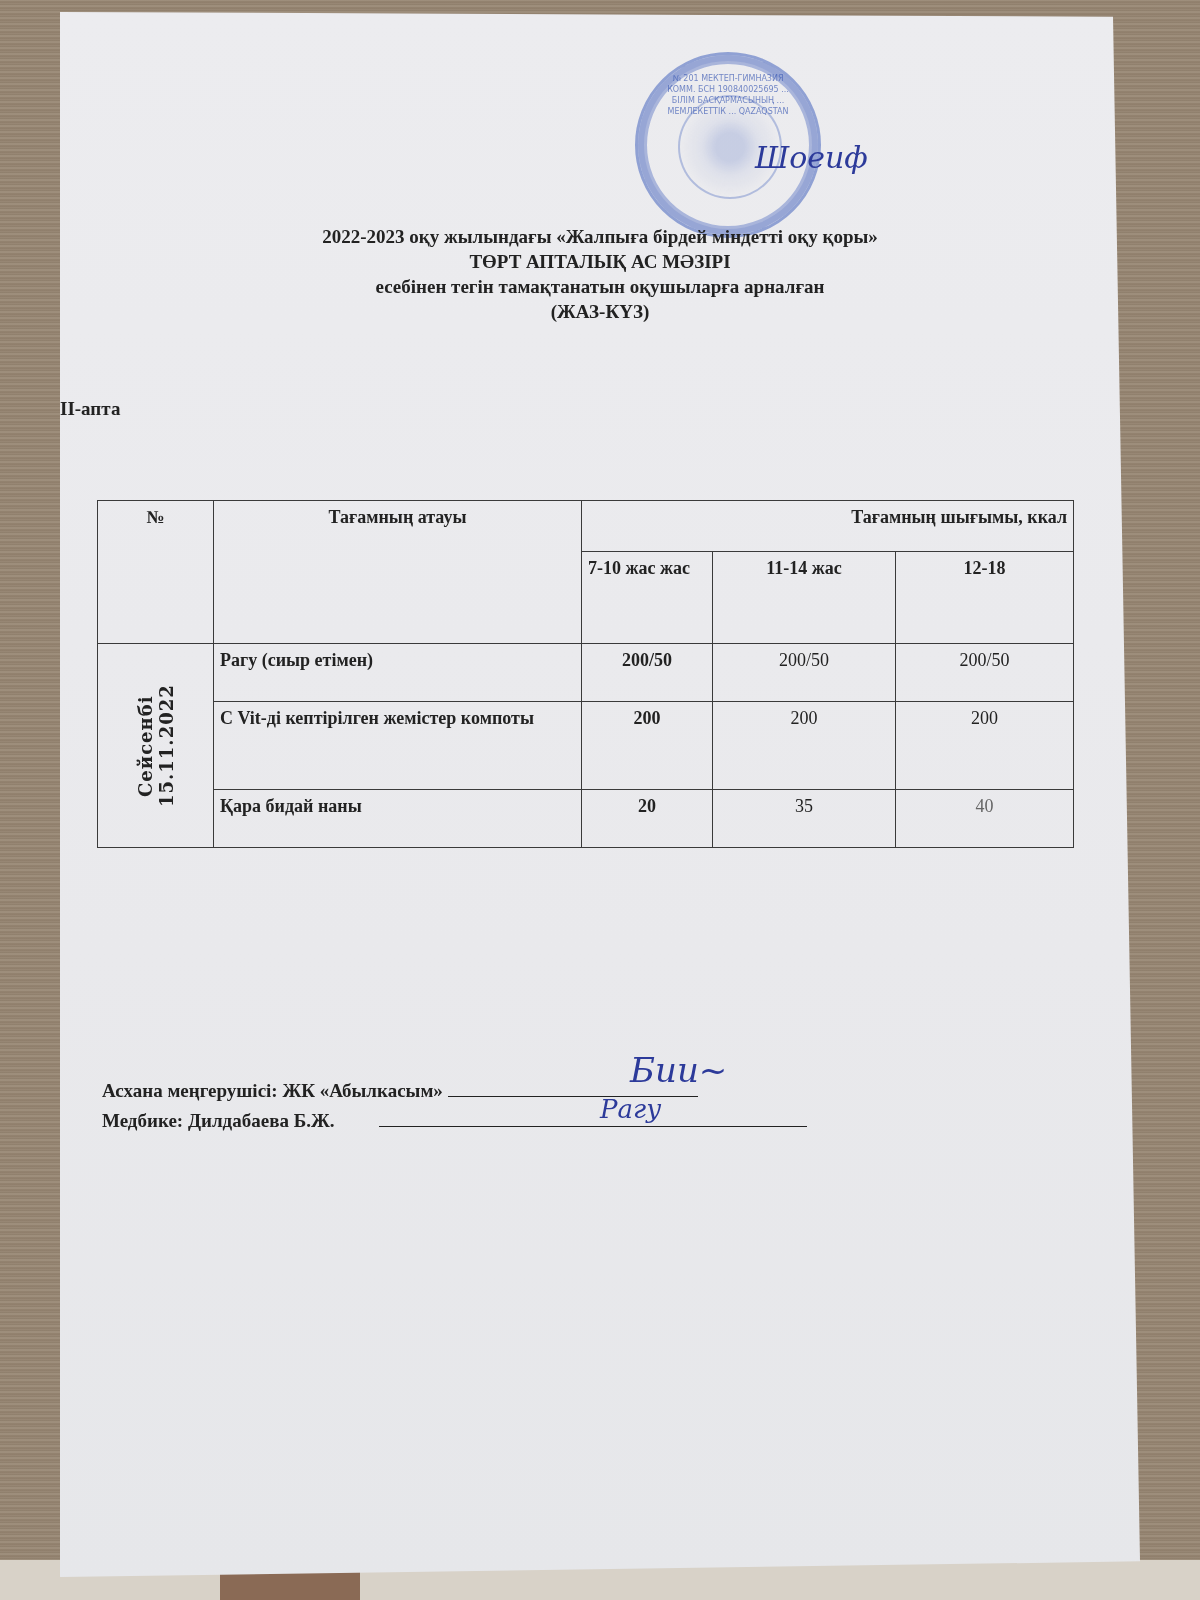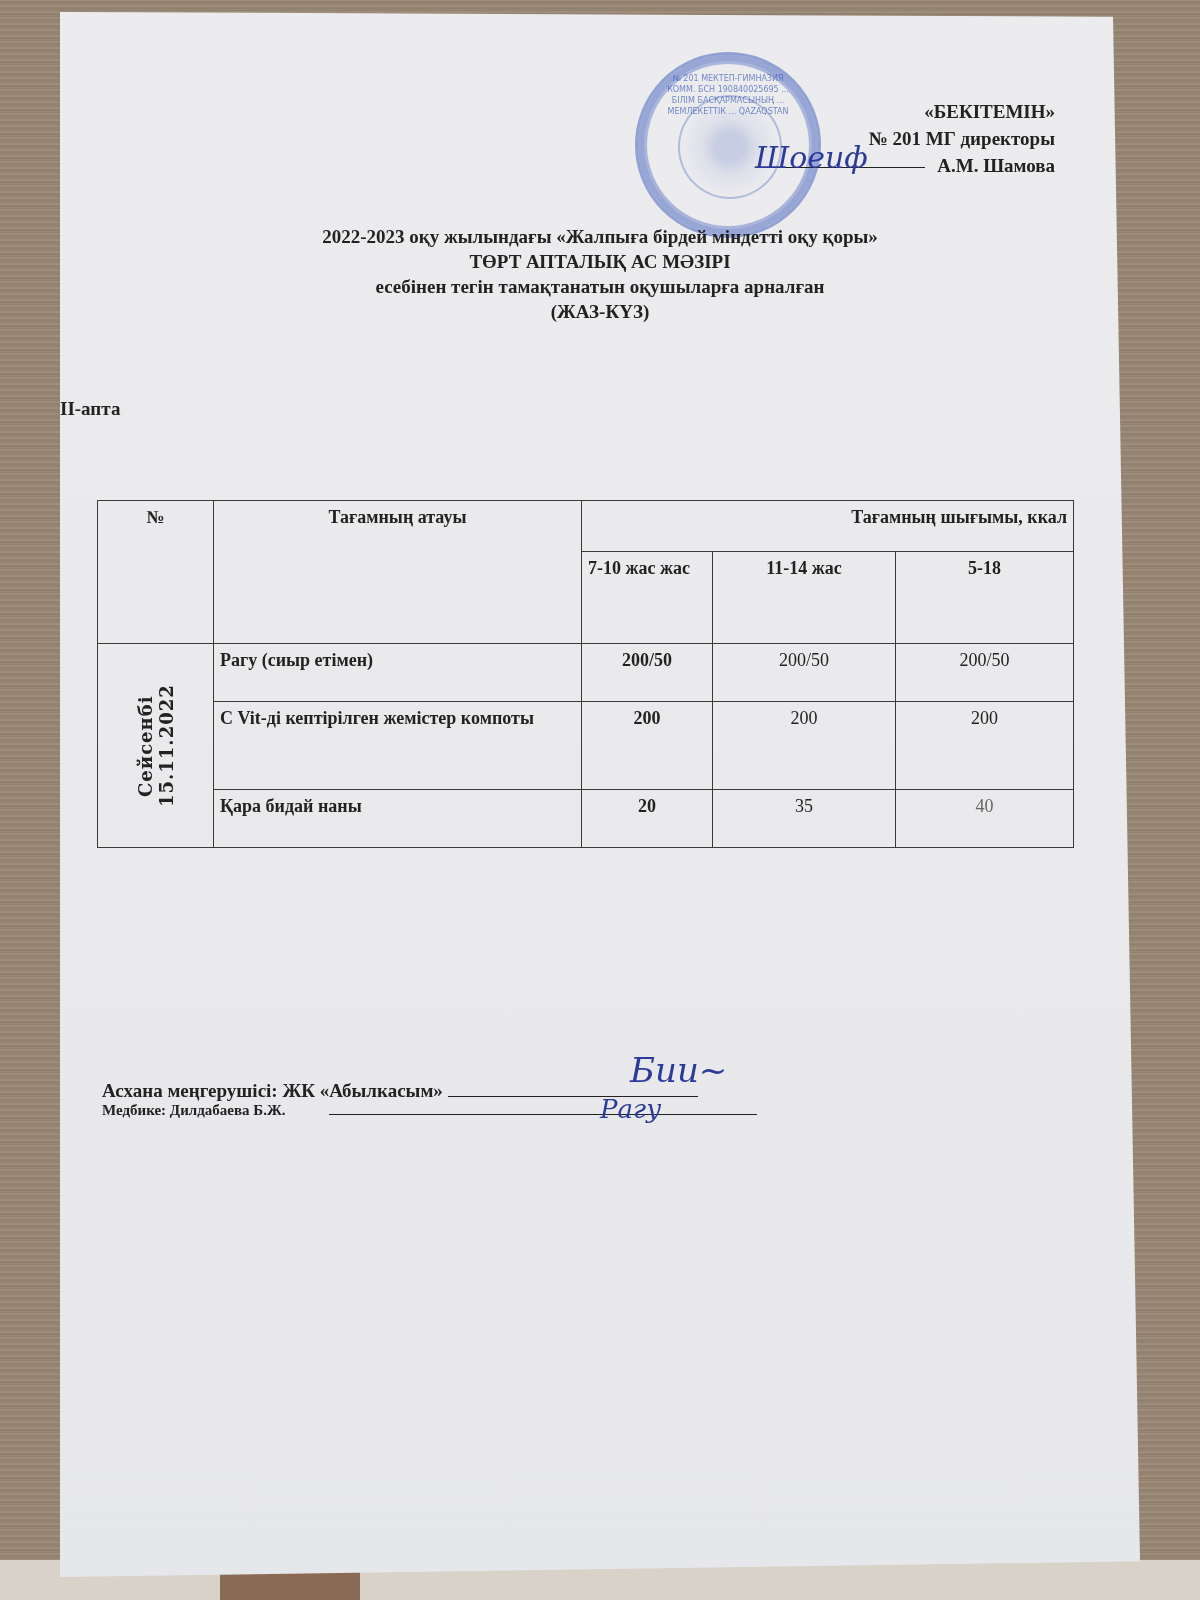--- a/index.html
+++ b/index.html
@@ -48,40 +48,35 @@
   table.menu {
     position:absolute; left:37px; top:488px; border-collapse:collapse;
     font-size:18px; font-weight:bold; color:#222;
   }
   table.menu td, table.menu th { border:1.5px solid #3a3a3a; vertical-align:top; padding:6px 6px; }
   th { font-weight:bold; }
   .daycell { writing-mode:vertical-rl; transform:rotate(180deg); text-align:center; vertical-align:middle !important; font-family:"DejaVu Serif", serif; font-size:18px; letter-spacing:1px; }
   .num { text-align:center;margin-top:16px; }
   .footer { position:absolute; left:42px; top:1068px; color:#222; font-weight:bold; }
   .footer .row1 { font-size:19px; }
-  .footer .row2 { font-size:15px; margin-top:0; }
+  .footer .row2 { font-size:19px; margin-top:8px; }
   .uline { display:inline-block; border-bottom:1.5px solid #222; vertical-align:baseline; }
 </style>
 </head>
 <body>
 
 <div class="floor"></div>
 
 <div class="paper">
 
   <div class="stamp">
     <div class="txt">№ 201 МЕКТЕП-ГИМНАЗИЯ КОММ. БСН 190840025695 ... БІЛІМ БАСҚАРМАСЫНЫҢ ... МЕМЛЕКЕТТІК ... QAZAQSTAN</div>
     <div class="inner"></div>
   </div>
 
-  <div class="approve">
-    <div>«БЕКІТЕМІН»</div>
-    <div>№ 201 МГ директоры</div>
-    <div><span class="sign-line"></span><span>А.М. Шамова</span></div>
-  </div>
   <div class="signature" style="left:695px; top:128px;">Шоеиф</div>
 
   <div class="title-block">
     <div>2022-2023 оқу жылындағы  «Жалпыға бірдей міндетті оқу қоры»</div>
     <div>ТӨРТ АПТАЛЫҚ АС МӘЗІРІ</div>
     <div>есебінен тегін тамақтанатын оқушыларға арналған</div>
     <div>(ЖАЗ-КҮЗ)</div>
   </div>
 
   <div class="week">ІІ-апта</div>
@@ -89,21 +84,21 @@
   <table class="menu">
     <tbody>
         <tr>
       <th rowspan="2" style="width:103px; height:130px;">№</th>
       <th rowspan="2" style="width:355px;">Тағамның атауы</th>
       <th colspan="3" style="height:38px;text-align:right;">Тағамның шығымы, ккал</th>
     </tr>
     <tr>
       <th style="width:118px; text-align:left;">7-10 жас жас</th>
       <th style="width:170px;">11-14 жас</th>
-      <th style="width:165px;">5-18</th>
+      <th style="width:165px;">12-18</th>
     </tr>
     <tr style="height:58px;">
       <td rowspan="3" class="daycell">
         <span>Сейсенбі</span><br>
         <span>15.11.2022</span>
       </td>
       <td>Рагу (сиыр етімен)</td>
       <td class="num">200/50</td>
       <td class="num" style="font-weight:normal;">200/50</td>
       <td class="num" style="font-weight:normal;">200/50</td>

